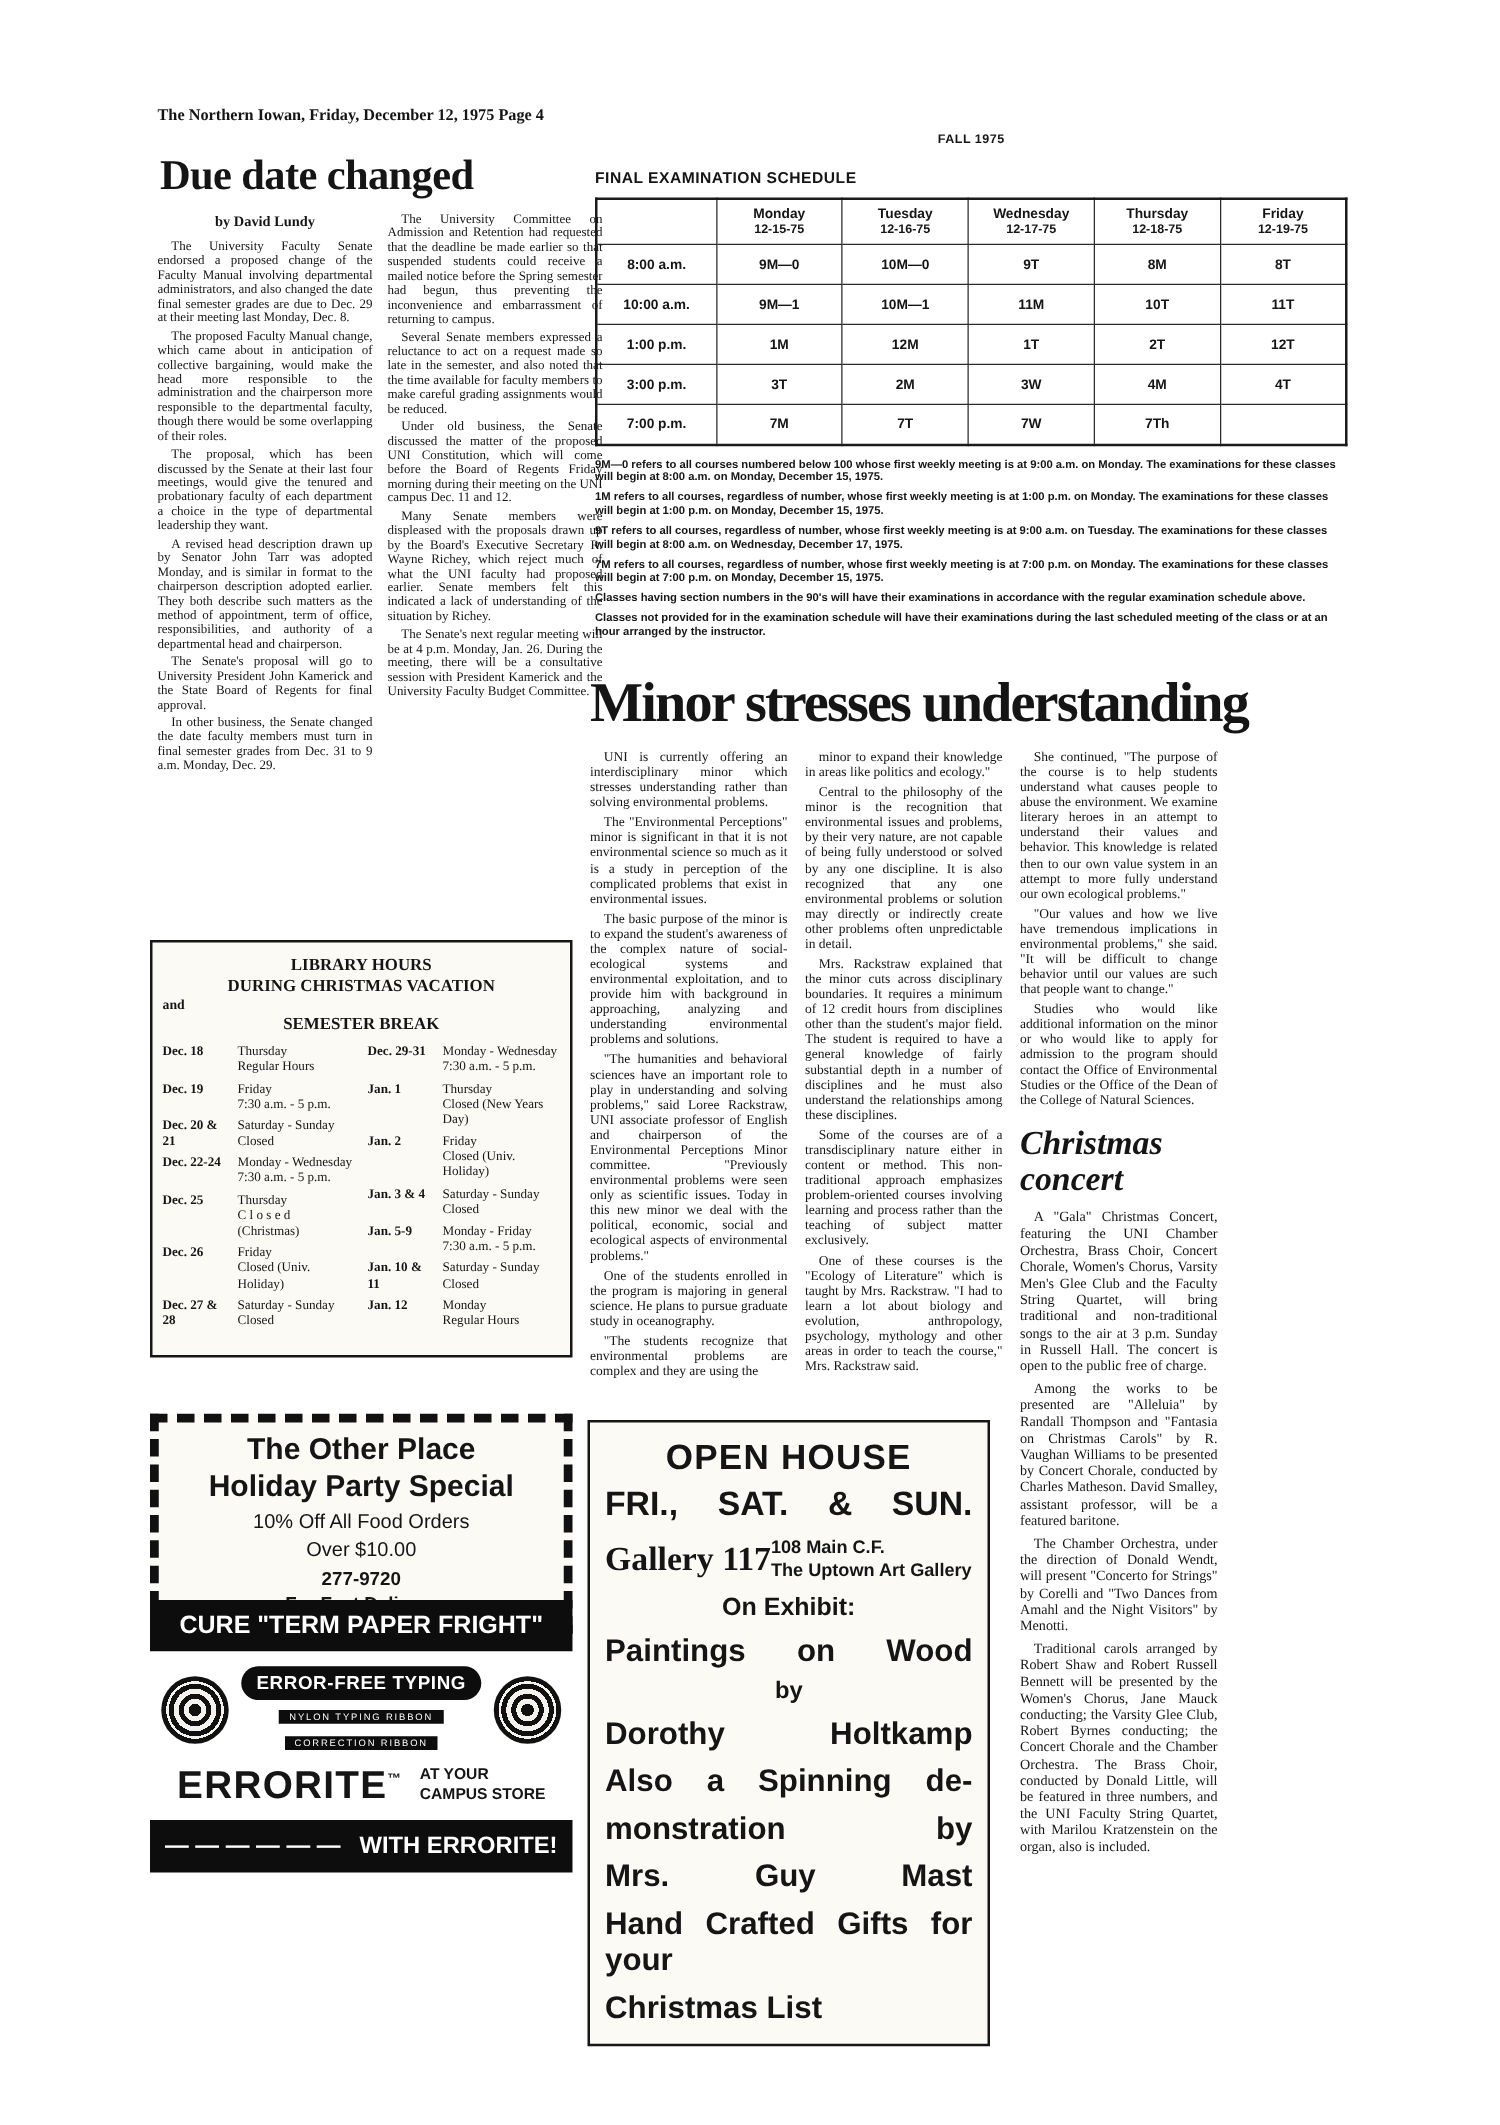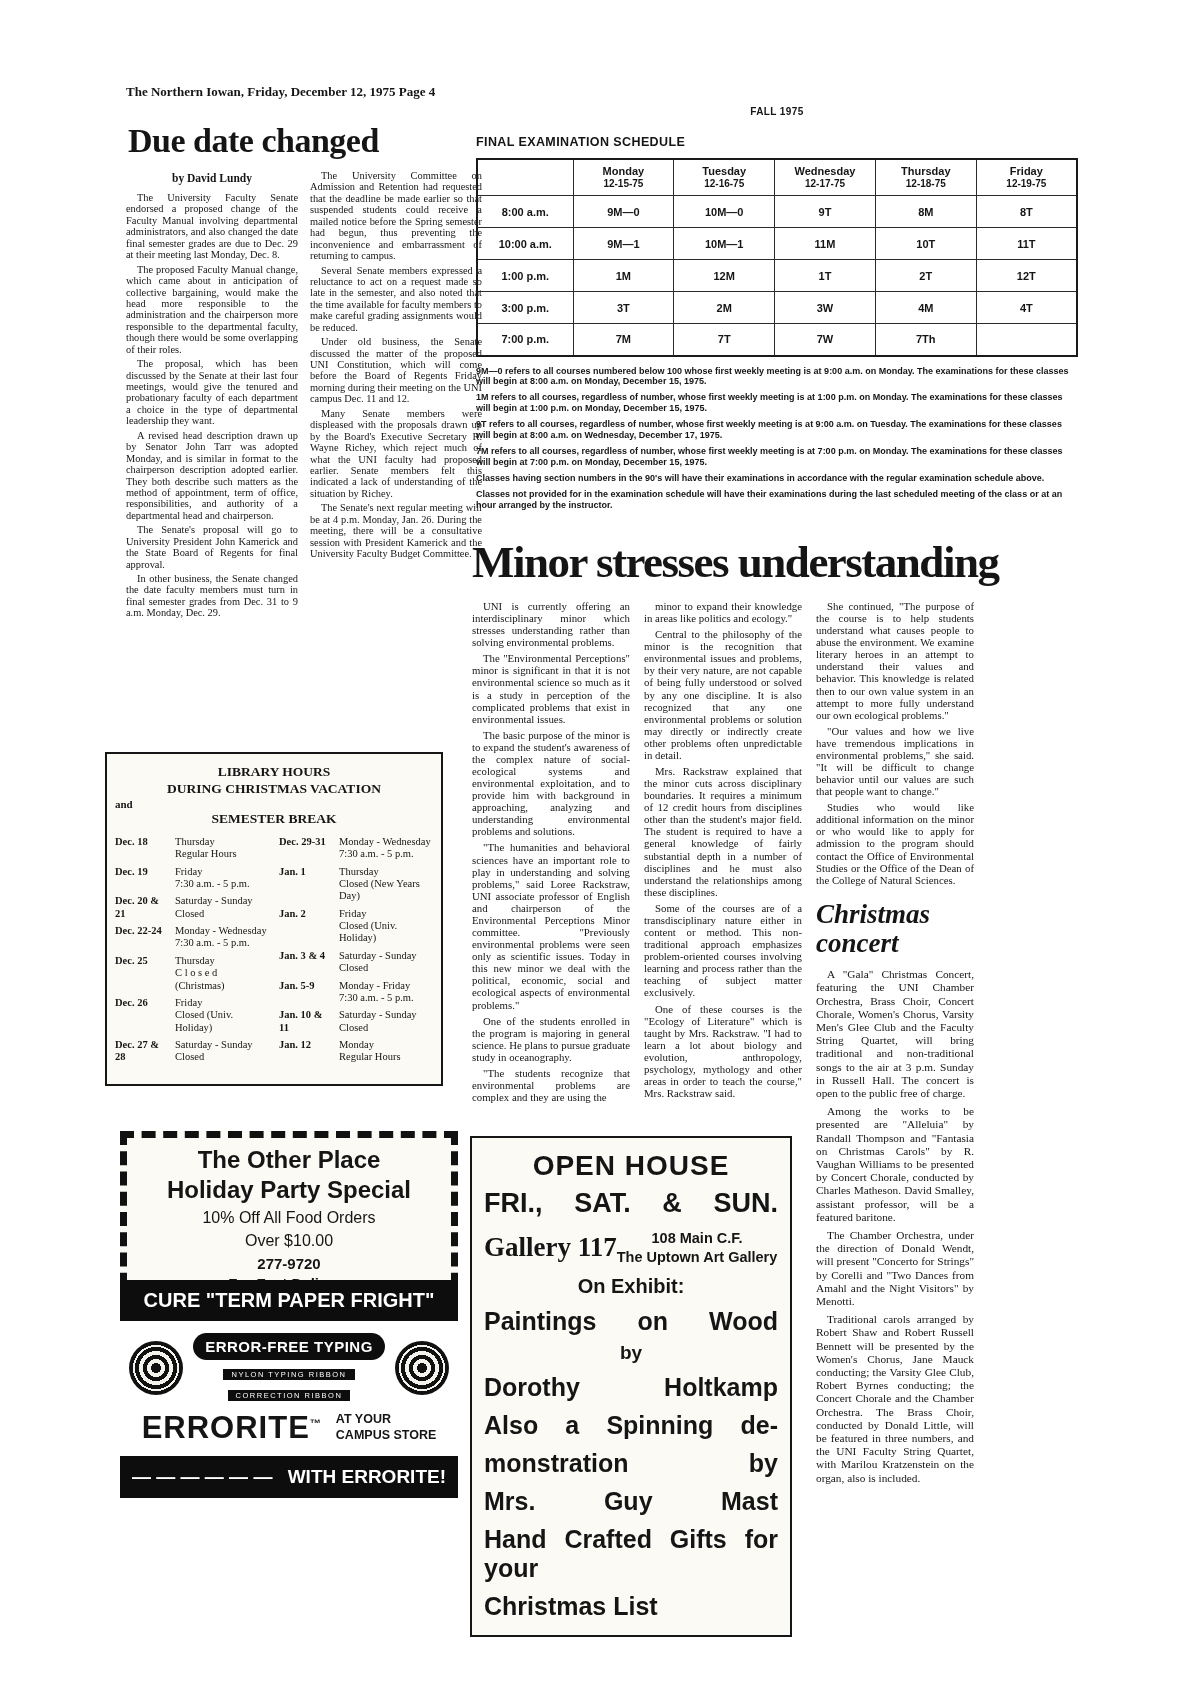--- a/index.html
+++ b/index.html
@@ -35,21 +35,21 @@
   .minor { position:absolute; left:472px; top:536px; width:612px; }
   .minor-headline { margin:0; font-size:45px; font-weight:bold; letter-spacing:-1.5px; white-space:nowrap; }
   .minor-cols { display:flex; gap:14px; margin-top:12px; }
   .mcol { width:158px; }
   .clip { max-height:540px; overflow:hidden; }
   .bodyp2 { font-size:10.8px; line-height:1.12; text-align:justify; text-indent:11px; margin:0 0 4px; }
   .concert-headline { font-size:27px; font-style:italic; font-weight:bold; line-height:1.08; margin:14px 0 10px; }
   .concert-p { font-size:11.3px; line-height:1.17; text-align:justify; text-indent:11px; margin:0 0 5px; }
 
   
-  .library { position:absolute; left:105px; top:752px; width:338px; height:334px; overflow:hidden;
+  .library { position:absolute; left:120px; top:752px; width:338px; height:334px; overflow:hidden;
              border:2px solid #161616; background:#fbfaf5; padding:10px 8px; }
   .lib-title { text-align:center; font-weight:bold; font-size:13.5px; line-height:1.25; }
   .lib-and { text-align:left; font-weight:bold; font-size:11px; line-height:1.2; }
   .lib-cols { display:flex; gap:10px; margin-top:8px; }
   .lib-col { width:50%; }
   .lib-entry { display:flex; gap:6px; margin:0 0 5px; font-size:10.5px; line-height:1.18; }
   .lib-date { flex:0 0 54px; font-weight:bold; }
   .lib-info div { margin:0; }
 
   
@@ -83,21 +83,21 @@
                 padding:10px 12px; font-size:19px; font-weight:bold; }
 
   
   .gallery { position:absolute; left:470px; top:1136px; width:322px; border:2px solid #161616;
              background:#fbfaf5; padding:12px 12px 14px; font-family:"Liberation Sans", sans-serif; }
   .jl { text-align:justify; text-align-last:justify; }
   .g-open { text-align:center; font-size:28px; font-weight:bold; letter-spacing:1px; }
   .g-days { font-size:27px; font-weight:bold; margin-top:6px; }
   .g-row { display:flex; align-items:center; gap:0; margin-top:10px; }
   .g-logo { font-family:"Liberation Serif", serif; font-weight:bold; font-size:27px; white-space:nowrap; }
-  .g-addr { font-size:14.5px; font-weight:bold; line-height:1.3; text-align:center; }
+  .g-addr { font-size:14.5px; font-weight:bold; line-height:1.3; text-align:left; }
   .g-exhibit { text-align:center; font-size:20px; font-weight:bold; margin-top:8px; }
   .g-big { font-size:25px; font-weight:bold; margin-top:9px; }
   .g-by { text-align:center; font-size:19px; font-weight:bold; margin-top:6px; }
   .g-left { text-align:left; }
 </style>
 </head>
 <body>
 
 <div class="page">
 

